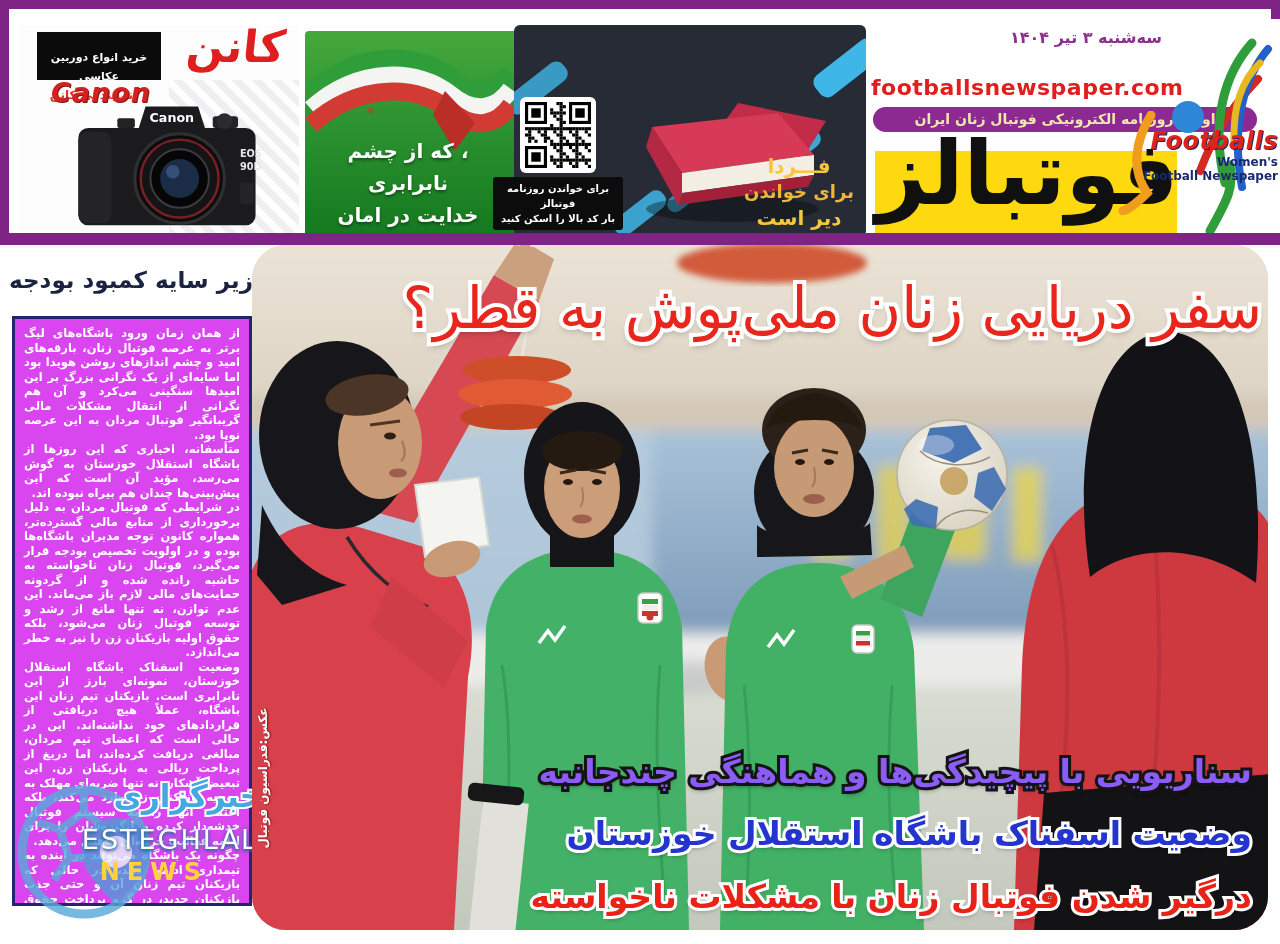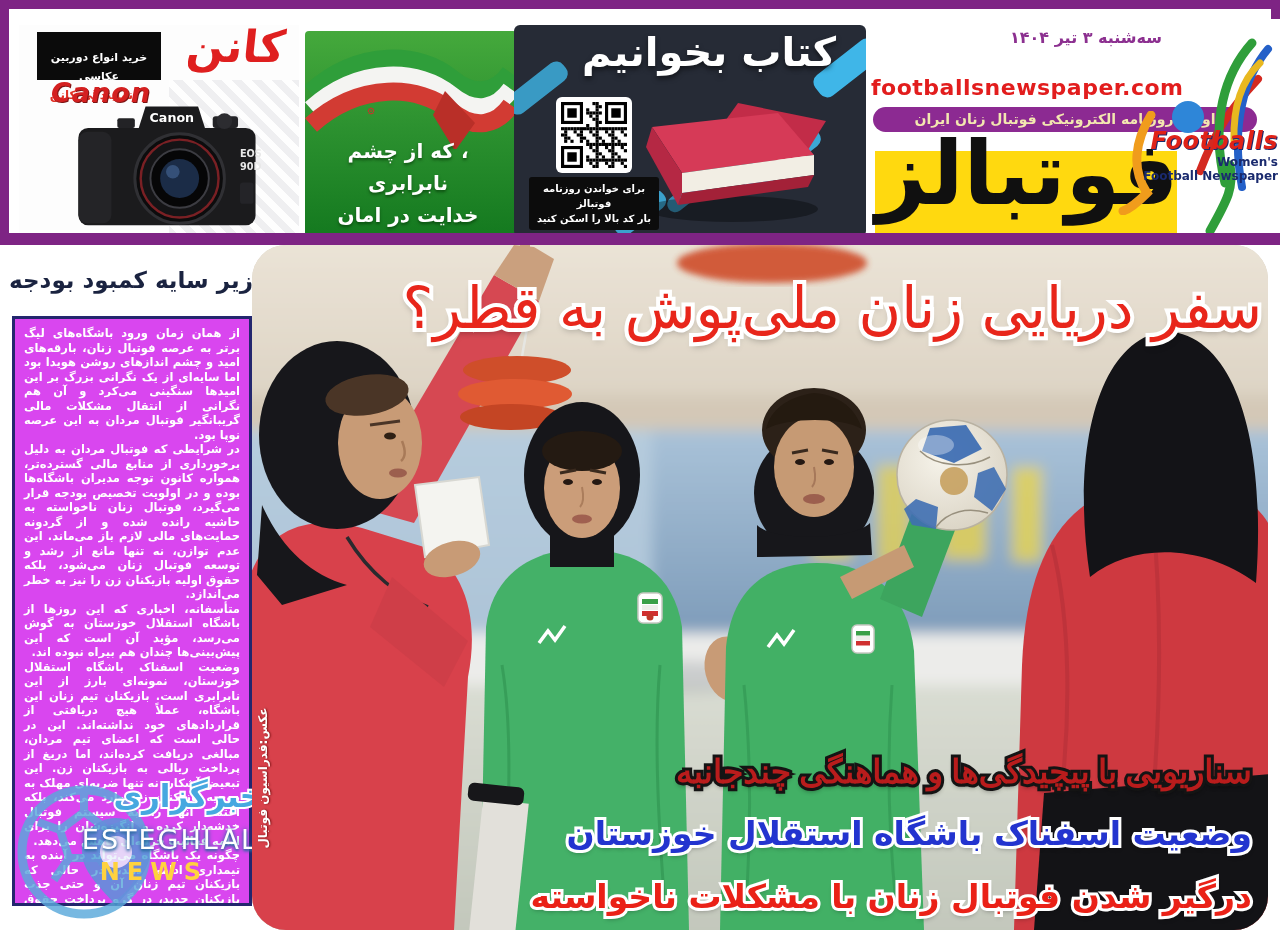--- a/index.html
+++ b/index.html
@@ -42,21 +42,21 @@
   .bs5{width:70px;height:22px;left:-12px;top:52px;transform:rotate(-38deg);opacity:.8;}
   .book-title{position:absolute;left:60px;top:4px;width:270px;text-align:center;direction:rtl;
     color:#fff;font-size:40px;font-weight:900;text-shadow:0 3px 5px rgba(0,0,0,.5);}
   .books-svg{position:absolute;left:116px;top:44px;width:204px;height:156px;}
   .book-slogan{position:absolute;right:8px;bottom:6px;width:118px;text-align:center;direction:rtl;
     font-weight:900;}
   .book-slogan .s1{color:#f6c73c;font-size:20px;line-height:26px;letter-spacing:2px;}
   .book-slogan .s2{color:#efb53a;font-size:18px;line-height:26px;}
   .book-slogan .s3{color:#f6c73c;font-size:20px;line-height:26px;}
   
-  .qr-unit{position:absolute;left:484px;top:88px;width:130px;z-index:5;margin-left:36px;}
+  .qr-unit{position:absolute;left:484px;top:88px;width:130px;z-index:5;}
   .qr-box{margin:0 auto;width:76px;height:76px;background:#fff;border-radius:6px;padding:5px;}
   .qr-svg{width:66px;height:66px;display:block;background:#fff;}
   .qr-caption{margin-top:4px;background:#0c0c0c;border-radius:3px;color:#fff;direction:rtl;
     text-align:center;font-size:10px;font-weight:bold;line-height:15px;padding:4px 2px;}
   
   .masthead{position:absolute;left:862px;top:10px;width:409px;height:222px;background:#fff;}
   .mh-dates{position:absolute;right:118px;top:6px;width:270px;text-align:right;direction:rtl;
     color:#8c3090;font-size:16px;font-weight:bold;line-height:25px;}
   .mh-site{position:absolute;left:0;top:56px;width:300px;text-align:center;color:#e21d1d;
     font-size:22px;font-weight:900;letter-spacing:.5px;}
@@ -98,21 +98,21 @@
   .ot{position:relative;z-index:0;white-space:nowrap;}
   .ot::before{content:attr(data-text);position:absolute;left:0;right:0;top:0;z-index:-1;color:inherit;}
   .stroke-w::before{-webkit-text-stroke:8px #fff;text-shadow:0 4px 7px rgba(0,0,0,.35);}
   .stroke-w-thin::before{-webkit-text-stroke:6px #fff;text-shadow:0 3px 5px rgba(0,0,0,.35);}
   .stroke-b::before{-webkit-text-stroke:6px #141414;text-shadow:0 3px 5px rgba(0,0,0,.45);}
   .stroke-w4::before{-webkit-text-stroke:4px #fff;}
   .headline{position:absolute;left:262px;top:254px;width:1000px;text-align:right;direction:rtl;
     font-size:58px;font-weight:400;color:#e8261b;line-height:108px;}
   .subheads{position:absolute;right:28px;top:742px;text-align:right;direction:rtl;}
   .subheads .sh{display:block;font-weight:900;font-size:33px;}
-  .sh1{color:#b91c1c;line-height:60px;font-family:Liberation Serif, serif;}
+  .sh1{color:#8b5cf6;line-height:60px;}
   .sh2{color:#2334cf;line-height:64px;}
   .sh3{color:#ea2117;line-height:62px;}
 </style>
 </head>
 <body>
 
 <div id="page">
 
   <div class="header">
 
@@ -159,31 +159,35 @@
         <div>خدایت در امان دارد...</div>
       </div>
     </div>
 
     <div class="book-ad">
       <div class="blue-shape bs1"></div>
       <div class="blue-shape bs2"></div>
       <div class="blue-shape bs3"></div>
       <div class="blue-shape bs4"></div>
       <div class="blue-shape bs5"></div>
-      <div class="book-title">کتاب بخوانیم</div>
       <svg class="books-svg" viewBox="0 0 204 156">
         <ellipse cx="102" cy="140" rx="86" ry="13" fill="#000" opacity="0.35"></ellipse>
         <polygon points="108,34 196,52 176,84 88,62" fill="#c22c48"></polygon>
         <polygon points="88,62 176,84 176,98 88,76" fill="#efe9df"></polygon>
         <polygon points="88,76 176,98 170,106 84,84" fill="#8e1f33"></polygon>
         <polygon points="22,58 148,44 184,86 52,104" fill="#d63a57"></polygon>
         <polygon points="52,104 184,86 184,106 52,124" fill="#f2eee4"></polygon>
         <polygon points="52,124 184,106 178,118 48,136" fill="#a32138"></polygon>
         <polygon points="22,58 52,104 52,124 48,136 16,78" fill="#b52844"></polygon>
       </svg>
+      <div class="book-slogan">
+        <div class="s1">فـــردا</div>
+        <div class="s2">برای خواندن</div>
+        <div class="s3">دیر است</div>
+      </div>
     </div>
 
     <div class="qr-unit">
       <div class="qr-box">
         <svg id="qr-grid" class="qr-svg" viewBox="0 0 84 84">
             <rect x="0" y="0" width="28" height="28" fill="#000"></rect>
             <rect x="4" y="4" width="20" height="20" fill="#fff"></rect>
             <rect x="8" y="8" width="12" height="12" fill="#000"></rect>
             <rect x="56" y="0" width="28" height="28" fill="#000"></rect>
             <rect x="60" y="4" width="20" height="20" fill="#fff"></rect>
@@ -353,22 +357,22 @@
       </div>
     </div>
   </div>
 
   <div class="purple-bar"></div>
 
   <div class="col-title">زیر سایه کمبود بودجه</div>
 
   <div class="article">
     <p>از همان زمان ورود باشگاه‌های لیگ برتر به عرصه فوتبال زنان، بارقه‌های امید و چشم اندازهای روشن هویدا بود اما سایه‌ای از یک نگرانی بزرگ بر این امیدها سنگینی می‌کرد و آن هم نگرانی از انتقال مشکلات مالی گریبانگیر فوتبال مردان به این عرصه نوپا بود.</p>
+    <p>متأسفانه، اخباری که این روزها از باشگاه استقلال خوزستان به گوش می‌رسد، مؤید آن است که این پیش‌بینی‌ها چندان هم بیراه نبوده اند.</p>
     <p>در شرایطی که فوتبال مردان به دلیل برخورداری از منابع مالی گسترده‌تر، همواره کانون توجه مدیران باشگاه‌ها بوده و در اولویت تخصیص بودجه قرار می‌گیرد، فوتبال زنان ناخواسته به حاشیه رانده شده و از گردونه حمایت‌های مالی لازم باز می‌ماند. این عدم توازن، نه تنها مانع از رشد و توسعه فوتبال زنان می‌شود، بلکه حقوق اولیه بازیکنان زن را نیز به خطر می‌اندازد.</p>
-    <p>متأسفانه، اخباری که این روزها از باشگاه استقلال خوزستان به گوش می‌رسد، مؤید آن است که این پیش‌بینی‌ها چندان هم بیراه نبوده اند.</p>
     <p>وضعیت اسفناک باشگاه استقلال خوزستان، نمونه‌ای بارز از این نابرابری است. بازیکنان تیم زنان این باشگاه، عملاً هیچ دریافتی از قراردادهای خود نداشته‌اند. این در حالی است که اعضای تیم مردان، مبالغی دریافت کرده‌اند، اما دریغ از پرداخت ریالی به بازیکنان زن. این تبعیض آشکار، نه تنها ضربه‌ای مهلک به روحیه بازیکنان زن وارد می‌کند، بلکه اعتماد آنها را به سیستم فوتبال خدشه‌دار کرده و انگیزه‌شان را برای ادامه فعالیت حرفه‌ای کاهش می‌دهد.</p>
     <p>چگونه یک باشگاه می‌تواند در آینده به تیمداری ادامه دهد، در حالی که بازیکنان تیم زنان آن و حتی جذب بازیکنان جدید، در گرو پرداخت حقوق است.</p>
 
   </div>
 
   <div class="watermark">
     <svg class="wm-ball" viewBox="0 0 175 175">
       <circle cx="80" cy="92" r="62" fill="none" stroke="#5aa9db" stroke-width="9"></circle>
       <path d="M80,52 L104,70 L95,98 L65,98 L56,70 Z" fill="none" stroke="#5aa9db" stroke-width="8" stroke-linejoin="round"></path>
       <path d="M80,52 L80,30 M104,70 L126,62 M95,98 L110,120 M65,98 L50,120 M56,70 L34,62" stroke="#5aa9db" stroke-width="8"></path>

